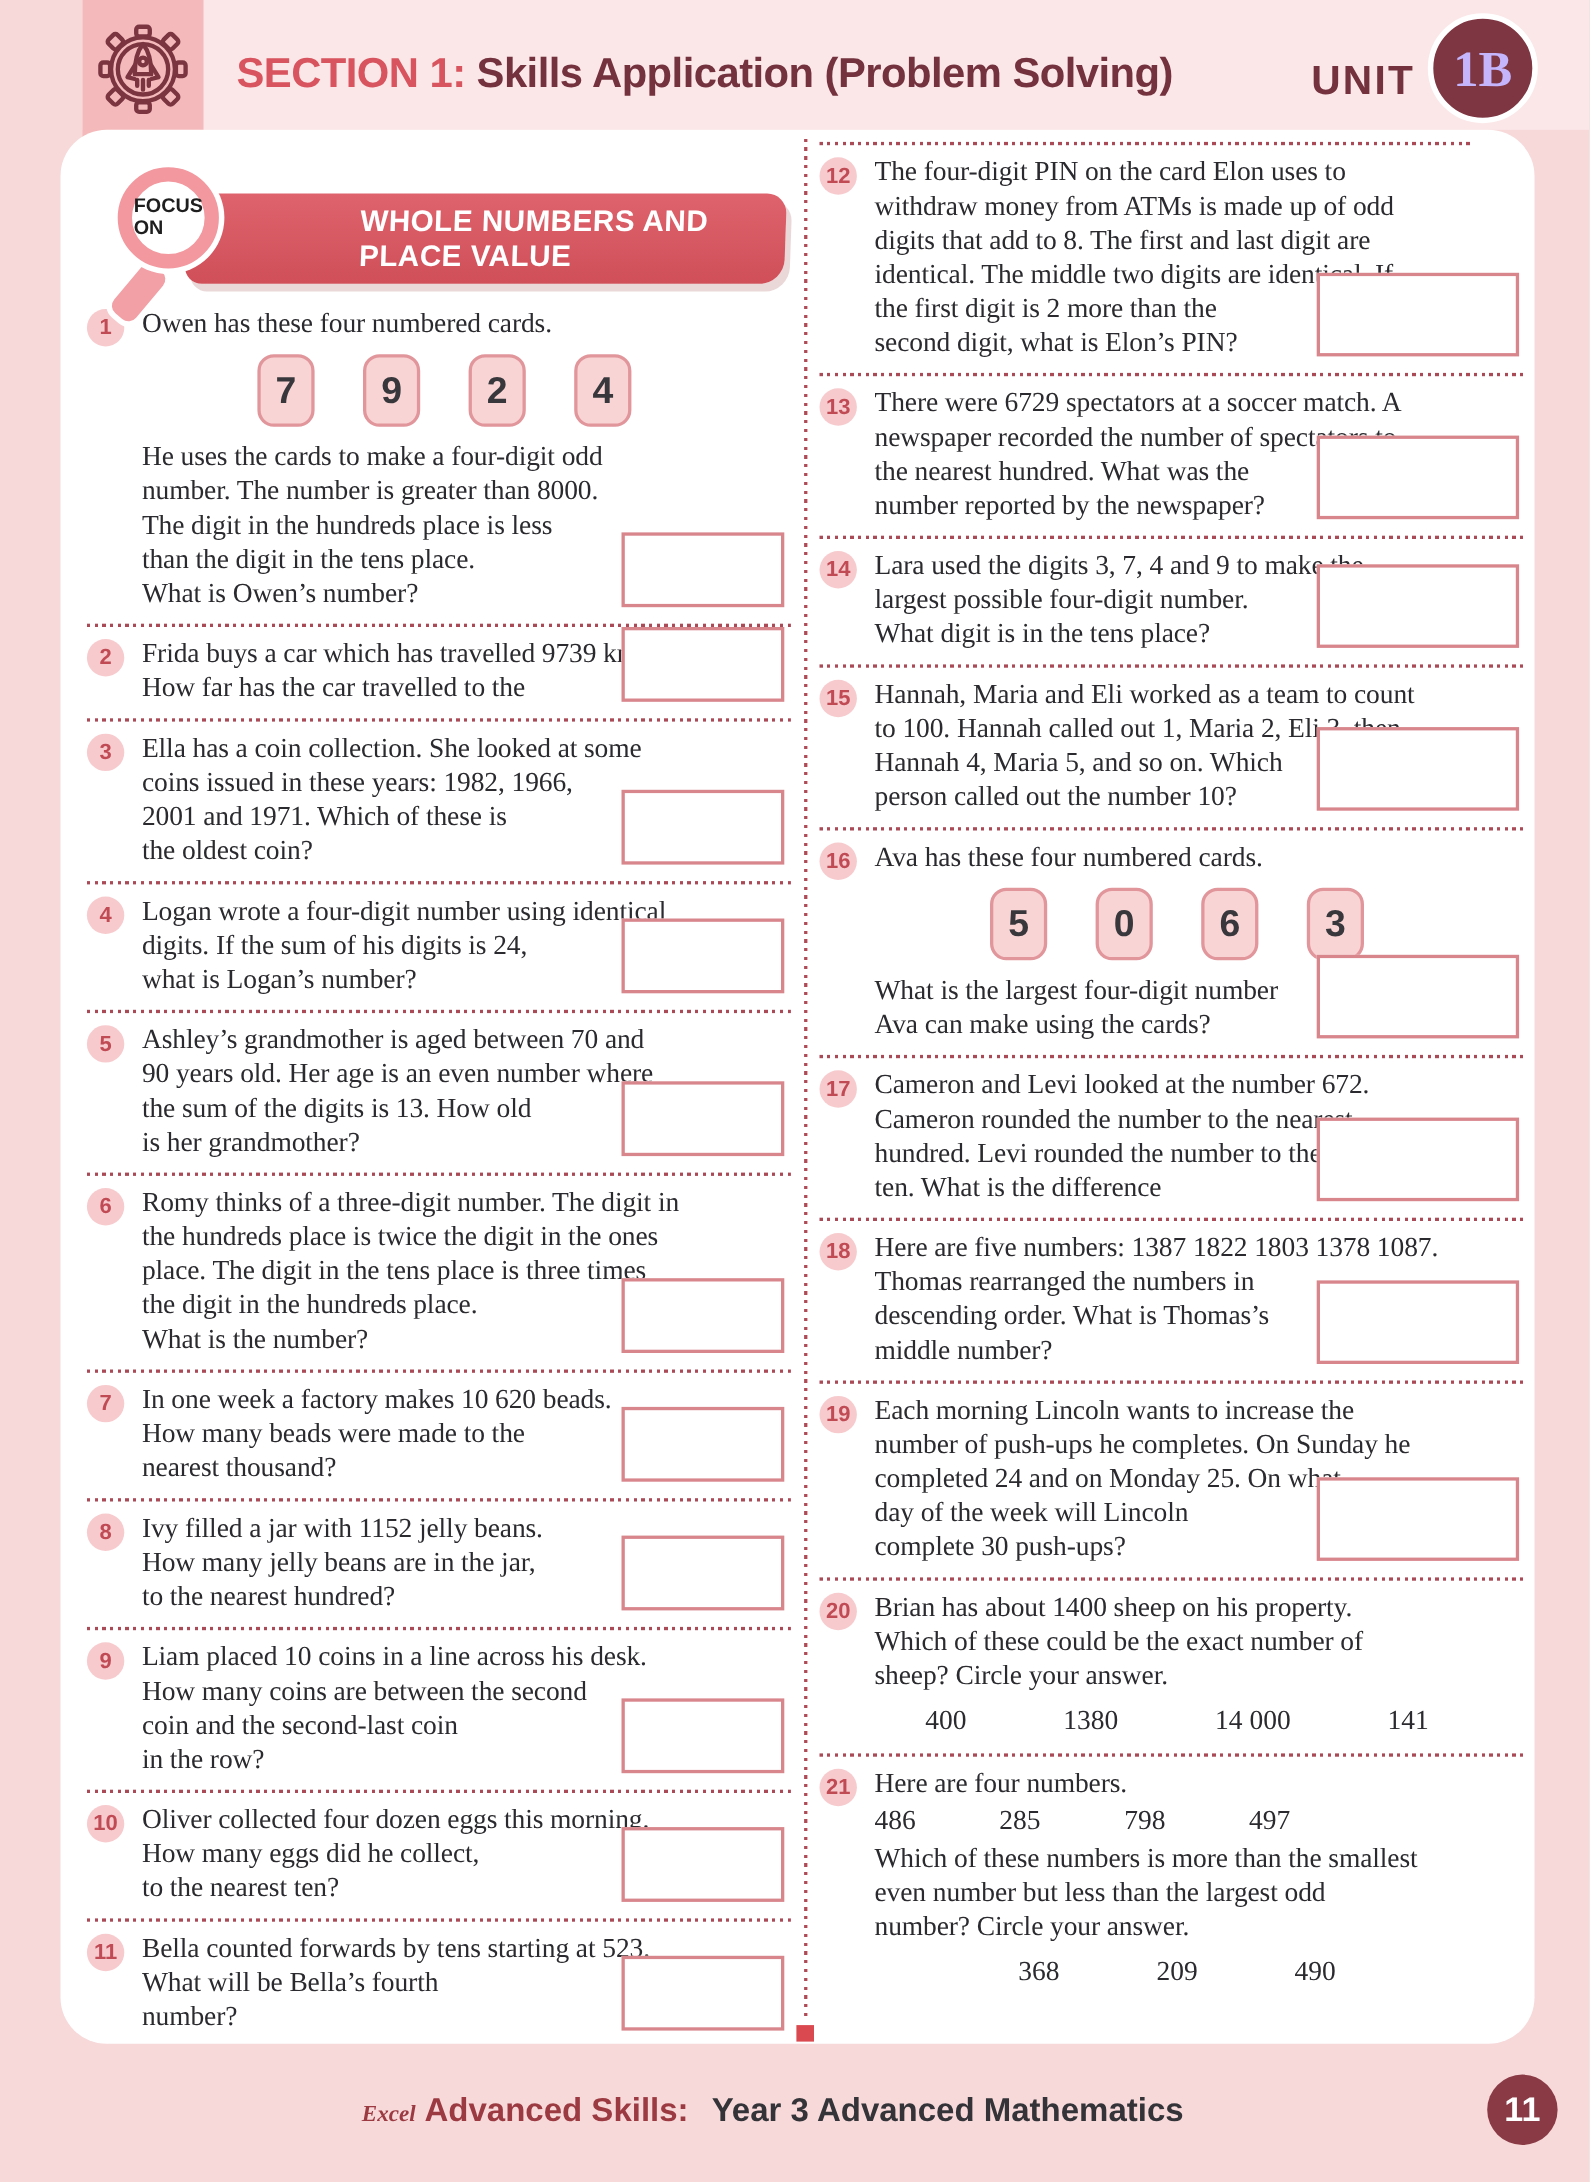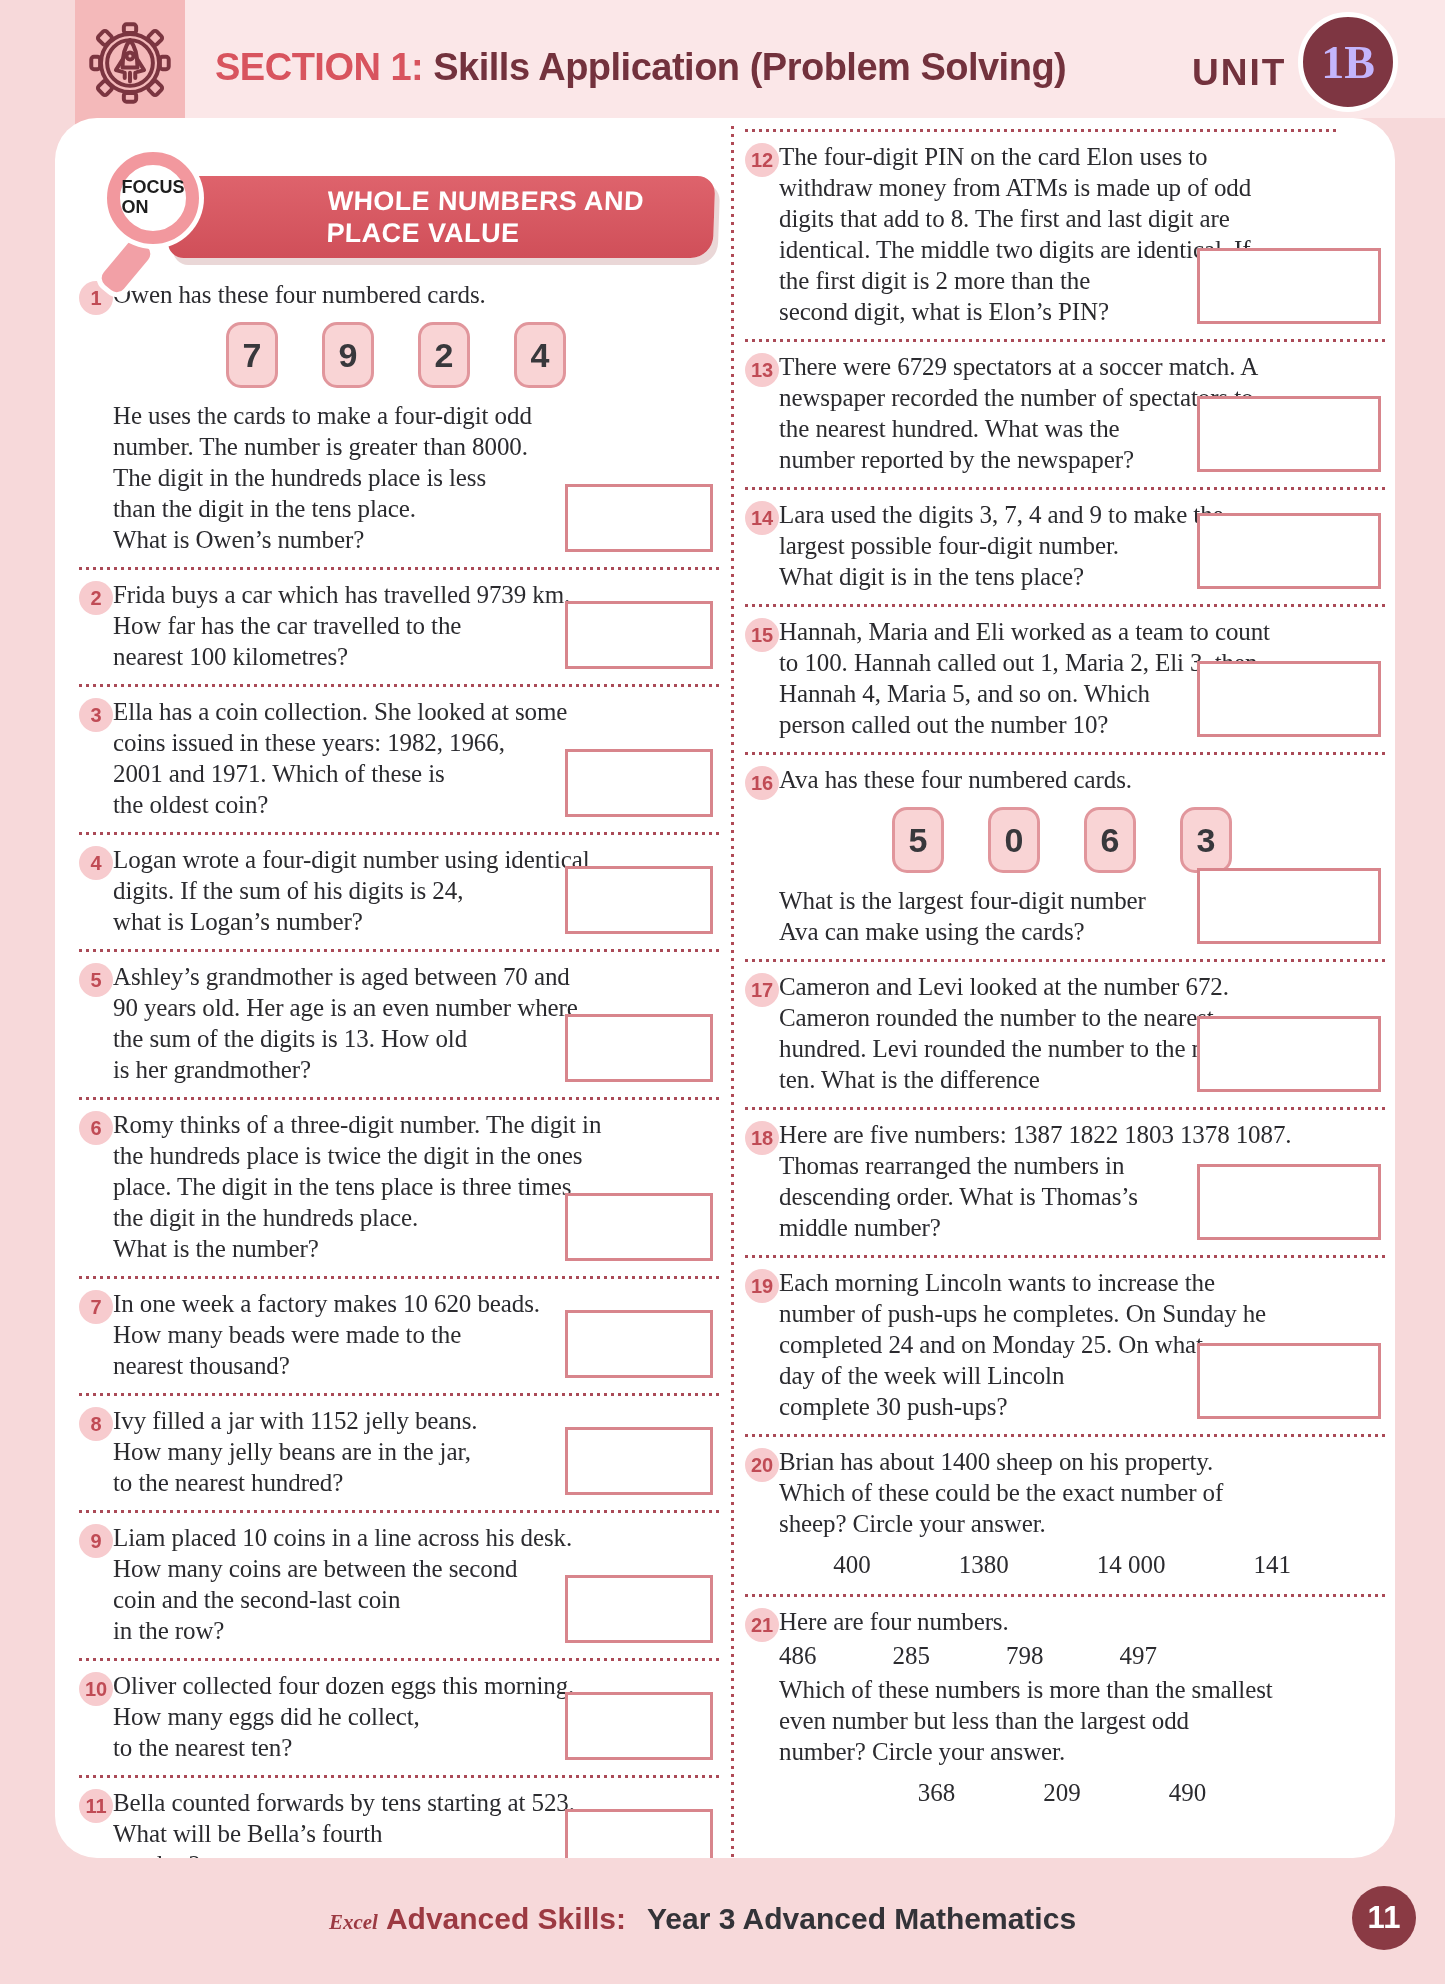--- a/index.html
+++ b/index.html
@@ -64,21 +64,21 @@
     background:#fff; border:13px solid #f2989e; box-shadow:0 0 0 5px #ffffff; z-index:2;
     display:flex; align-items:center; justify-content:center; 
   }
   .mag-text { font-family:"Liberation Sans", sans-serif; font-weight:bold; font-size:18px; line-height:1.1; color:#1e1e1e; }
   .mag-handle {
     position:absolute; left:34px; top:112px; width:26px; height:56px;
     background:#f2a0a6; border-radius:9px; transform:rotate(40deg);
     box-shadow:0 0 0 5px #ffffff; z-index:1;
   }
   
-  .q { position:relative; display:flex; padding:7px 0 9px; }
+  .q { position:relative; display:flex; gap:16px; padding:7px 0 9px; }
   .qnum {
     flex:0 0 34px; width:34px; height:34px; border-radius:50%; margin-top:2px;
     background:#f7cbce; color:#c04b55;
     font-family:"Liberation Sans", sans-serif; font-weight:bold; font-size:20px;
     display:flex; align-items:center; justify-content:center;
   }
   .qbody { width:100%; color:#2b2b2f; font-size:25px; line-height:31px; }
   .qline { white-space:nowrap; letter-spacing:-0.1px; }
   .abox { position:absolute; right:6px; bottom:12px; width:148px; height:68px; border:3px solid #d8858c; background:#fff; }
   .col-right .abox { width:184px; height:76px; right:4px; }
@@ -180,21 +180,20 @@
               <div class="qline">What is Owen’s number?</div>
             </div>
             <div class="abox"></div>
           </div>
           <div class="sep"></div>
           <div class="q">
             <div class="qnum">2</div>
             <div class="qbody">
               <div class="qline">Frida buys a car which has travelled 9739 km.</div>
               <div class="qline">How far has the car travelled to the</div>
-              <div class="qline">nearest 100 kilometres?</div>
             </div>
             <div class="abox"></div>
           </div>
           <div class="sep"></div>
           <div class="q">
             <div class="qnum">3</div>
             <div class="qbody">
               <div class="qline">Ella has a coin collection. She looked at some</div>
               <div class="qline">coins issued in these years: 1982, 1966,</div>
               <div class="qline">2001 and 1971. Which of these is</div>

